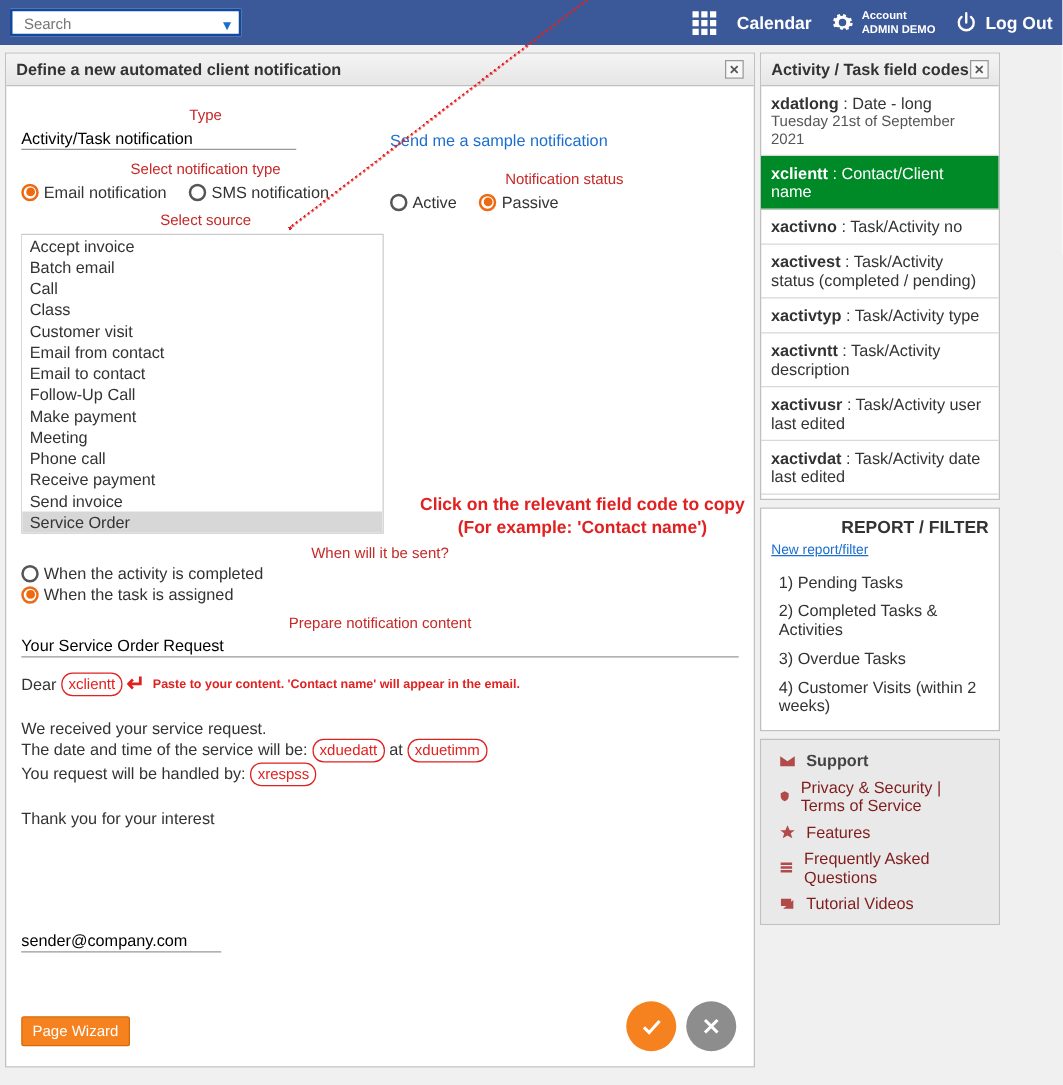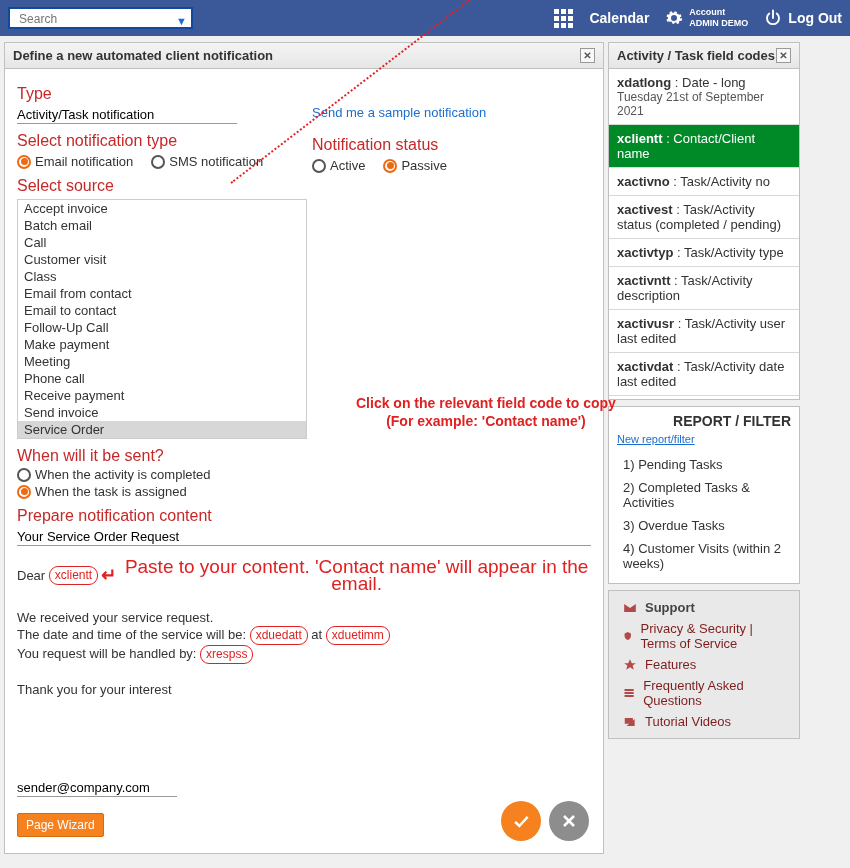--- a/index.html
+++ b/index.html
@@ -85,21 +85,21 @@
     margin-left:auto;
     width:15px; height:15px;
     border:1px solid #999;
     display:flex; align-items:center; justify-content:center;
     font-size:10px; color:#555; cursor:pointer;
     background:#f8f8f8;
   }
 
   
   .form-body { padding:8px 12px 12px; }
-  .red-label { color: var(--dark-red-text); font-size:16px; margin-top:8px; margin-bottom:2px; }
+  .red-label { color: var(--dark-red-text); font-size:12px; margin-top:8px; margin-bottom:2px;text-align:center; }
   .type-value { font-size:13px; color:#000; padding:2px 0 1px; border-bottom:1px solid #999; width:220px; }
 
   .sample-link { color: var(--link-blue); font-size:13px; cursor:pointer; }
   .top-area { display:flex; }
   .top-area .lcol { width:295px; }
   .top-area .rcol { flex:1; }
 
   .radio-row { display:flex; gap:18px; margin-top:4px; }
   .radio-opt { display:flex; align-items:center; gap:4px; cursor:pointer; font-size:13px; }
   .radio-dot { width:14px; height:14px; border:2px solid #555; border-radius:50%; display:flex; align-items:center; justify-content:center; }
@@ -137,22 +137,22 @@
   .codepill {
     border:1.5px solid var(--red);
     border-radius:9px;
     color:var(--red);
     padding:0 5px;
     font-size:12px;
     display:inline-block;
   }
   .callout {
     color:var(--red);
-    font-weight:normal;
-    font-size:19px;
+    font-weight:bold;
+    font-size:10px;
   }
   .callout-arrow {
     color:var(--red);
     font-weight:bold;
     font-size:18px;
     display:inline-block;
     margin:0 6px 0 3px;
   }
 
   
@@ -217,21 +217,21 @@
     height:0;
     border-top:2px dotted var(--red);
     transform-origin: left center;
     transform: rotate(-37.5deg);
     pointer-events:none;
     z-index:30;
   }
   .click-callout {
     position:absolute;
     top:358px;
-    left:356px;
+    left:336px;
     font-size:14px;
     font-weight:bold;
     color:var(--red);
     pointer-events:none;
     line-height:18px;
     z-index:30;
   }
 
   
   ::-webkit-scrollbar { width:14px; }
@@ -315,22 +315,22 @@
               <div class="radio-opt">
                 <span class="radio-dot"></span>
                 <span>SMS notification</span>
               </div>
             </div>
             <div class="red-label">Select source</div>
             <div class="source-list">
                 <div>Accept invoice</div>
                 <div>Batch email</div>
                 <div>Call</div>
+                <div>Class</div>
                 <div>Customer visit</div>
-                <div>Class</div>
                 <div>Email from contact</div>
                 <div>Email to contact</div>
                 <div>Follow-Up Call</div>
                 <div>Make payment</div>
                 <div>Meeting</div>
                 <div>Phone call</div>
                 <div>Receive payment</div>
                 <div>Send invoice</div>
                 <div class="sel">Service Order</div>
                 <div>Shipment</div>

